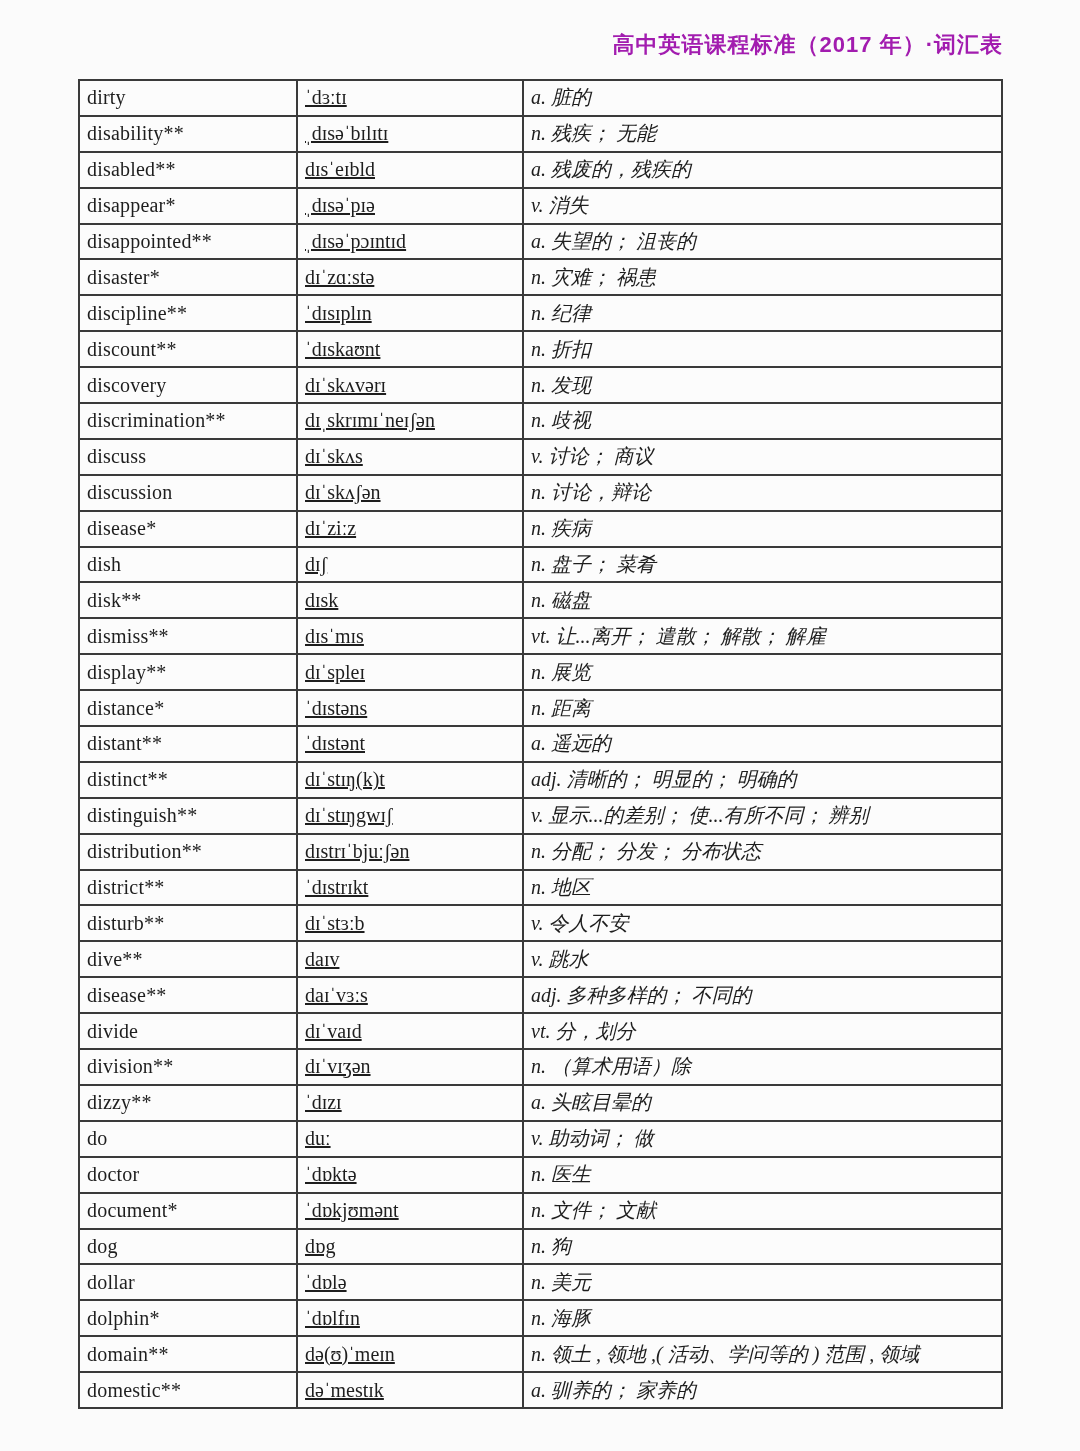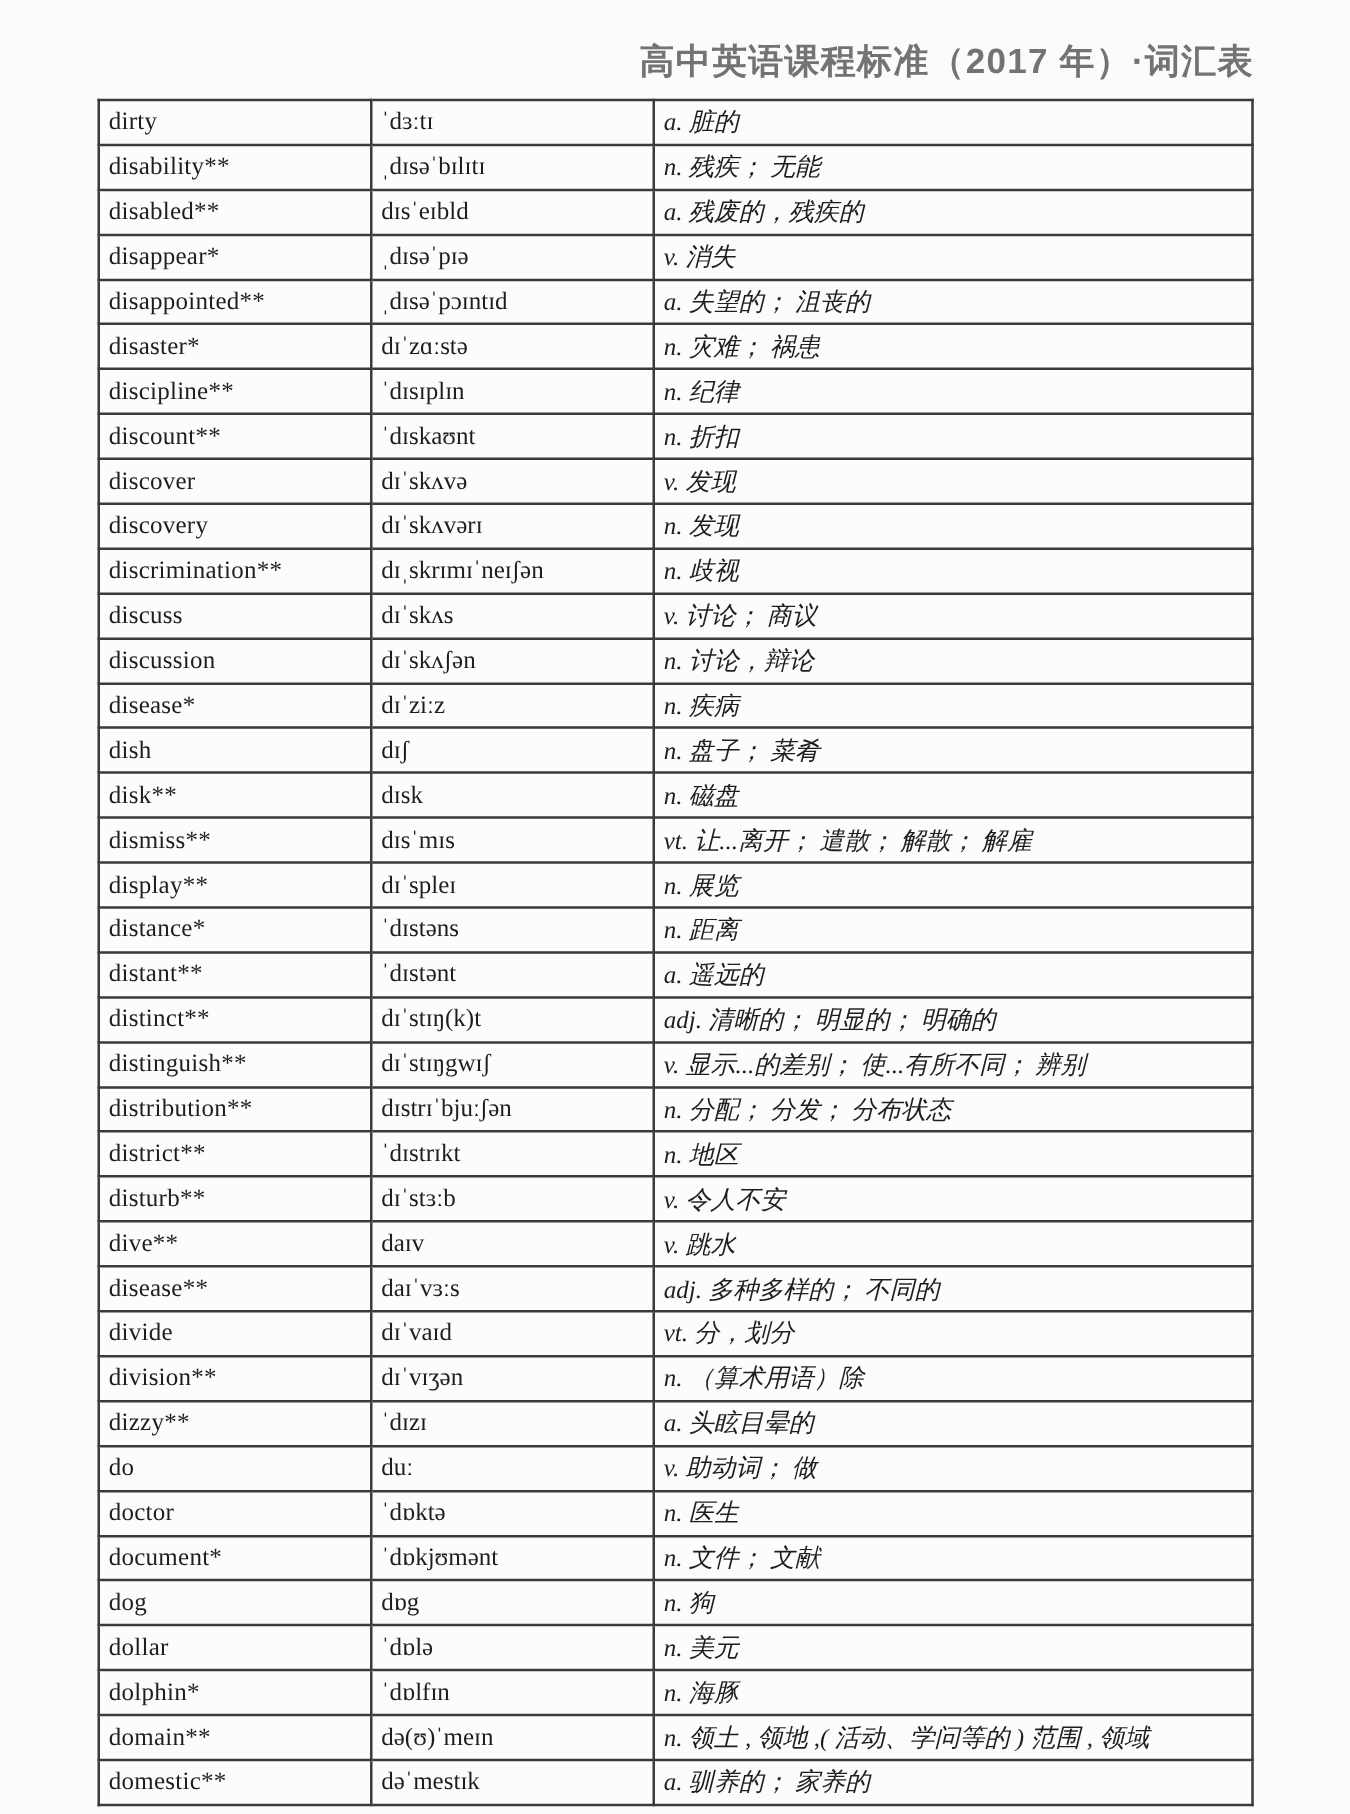--- a/index.html
+++ b/index.html
@@ -18,23 +18,23 @@
   .page-header {
     position: absolute;
     top: 30px;
     left: 78px;
     width: 925px;
     text-align: right;
   }
   .page-title {
     font-family: "Liberation Sans", "DejaVu Sans", sans-serif;
     font-weight: 600;
-    font-size: 28px;
+    font-size: 22px;
     letter-spacing: 1px;
-    color: #737373;
+    color: #a21caf;
     text-align: right;
   }
   table.vocab {
     position: absolute;
     top: 79px;
     left: 78px;
     width: 925px;
     border-collapse: collapse;
     table-layout: fixed;
   }
@@ -42,21 +42,21 @@
     border: 2px solid #3a3a3a;
     height: 33.9px;
     padding: 0 0 0 7px;
     font-size: 20px;
     vertical-align: middle;
     white-space: nowrap;
     overflow: hidden;
     background: #fcfcfc;
   }
   td.c-word   { width: 209px; letter-spacing: 0.2px; margin-top: 36px; }
-  td.c-ipa    { width: 217px; }
+  td.c-ipa    { width: 217px; text-decoration: underline; }
   td.c-meaning{ }
   td.c-meaning { font-size: 19px; font-style: italic; }
 </style>
 </head>
 <body>
 
 <div class="page-header">
   <span class="page-title">高中英语课程标准（2017 年）·词汇表</span>
 </div>
 
@@ -96,25 +96,20 @@
         <td class="c-word">discipline**</td>
         <td class="c-ipa">ˈdɪsɪplɪn</td>
         <td class="c-meaning">n. 纪律</td>
       </tr>
       <tr>
         <td class="c-word">discount**</td>
         <td class="c-ipa">ˈdɪskaʊnt</td>
         <td class="c-meaning">n. 折扣</td>
       </tr>
       <tr>
-        <td class="c-word">discover</td>
-        <td class="c-ipa">dɪˈskʌvə</td>
-        <td class="c-meaning">v. 发现</td>
-      </tr>
-      <tr>
         <td class="c-word">discovery</td>
         <td class="c-ipa">dɪˈskʌvərɪ</td>
         <td class="c-meaning">n. 发现</td>
       </tr>
       <tr>
         <td class="c-word">discrimination**</td>
         <td class="c-ipa">dɪˌskrɪmɪˈneɪʃən</td>
         <td class="c-meaning">n. 歧视</td>
       </tr>
       <tr>

